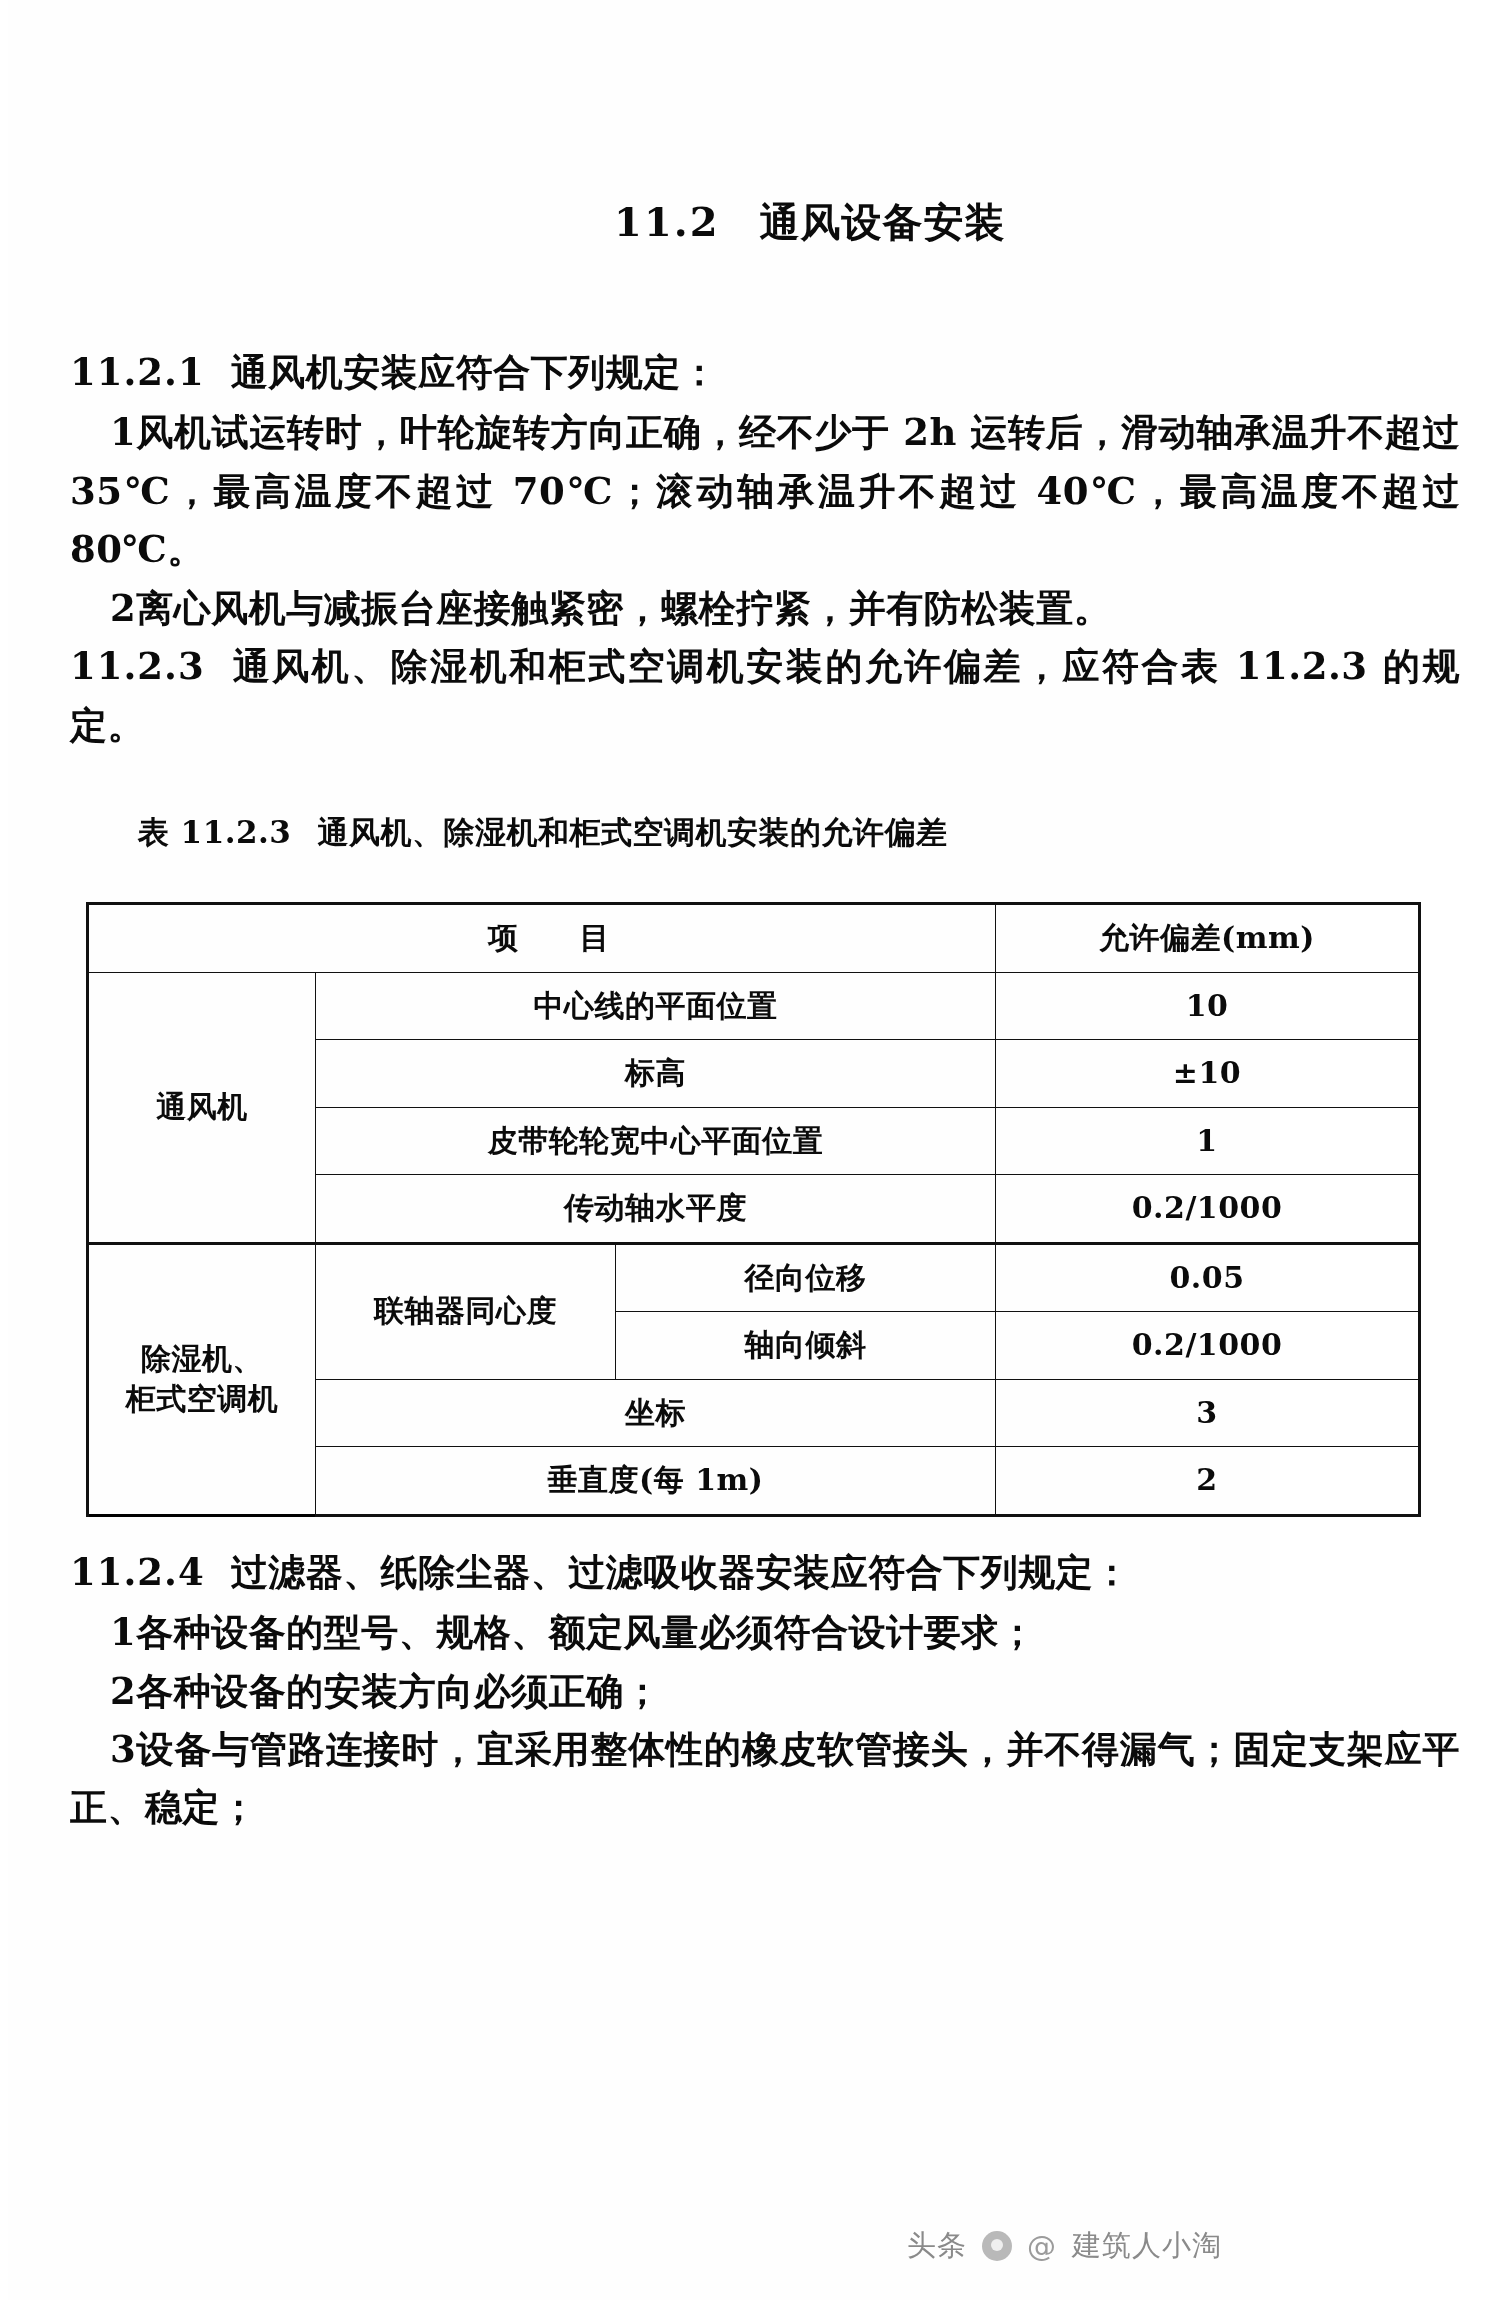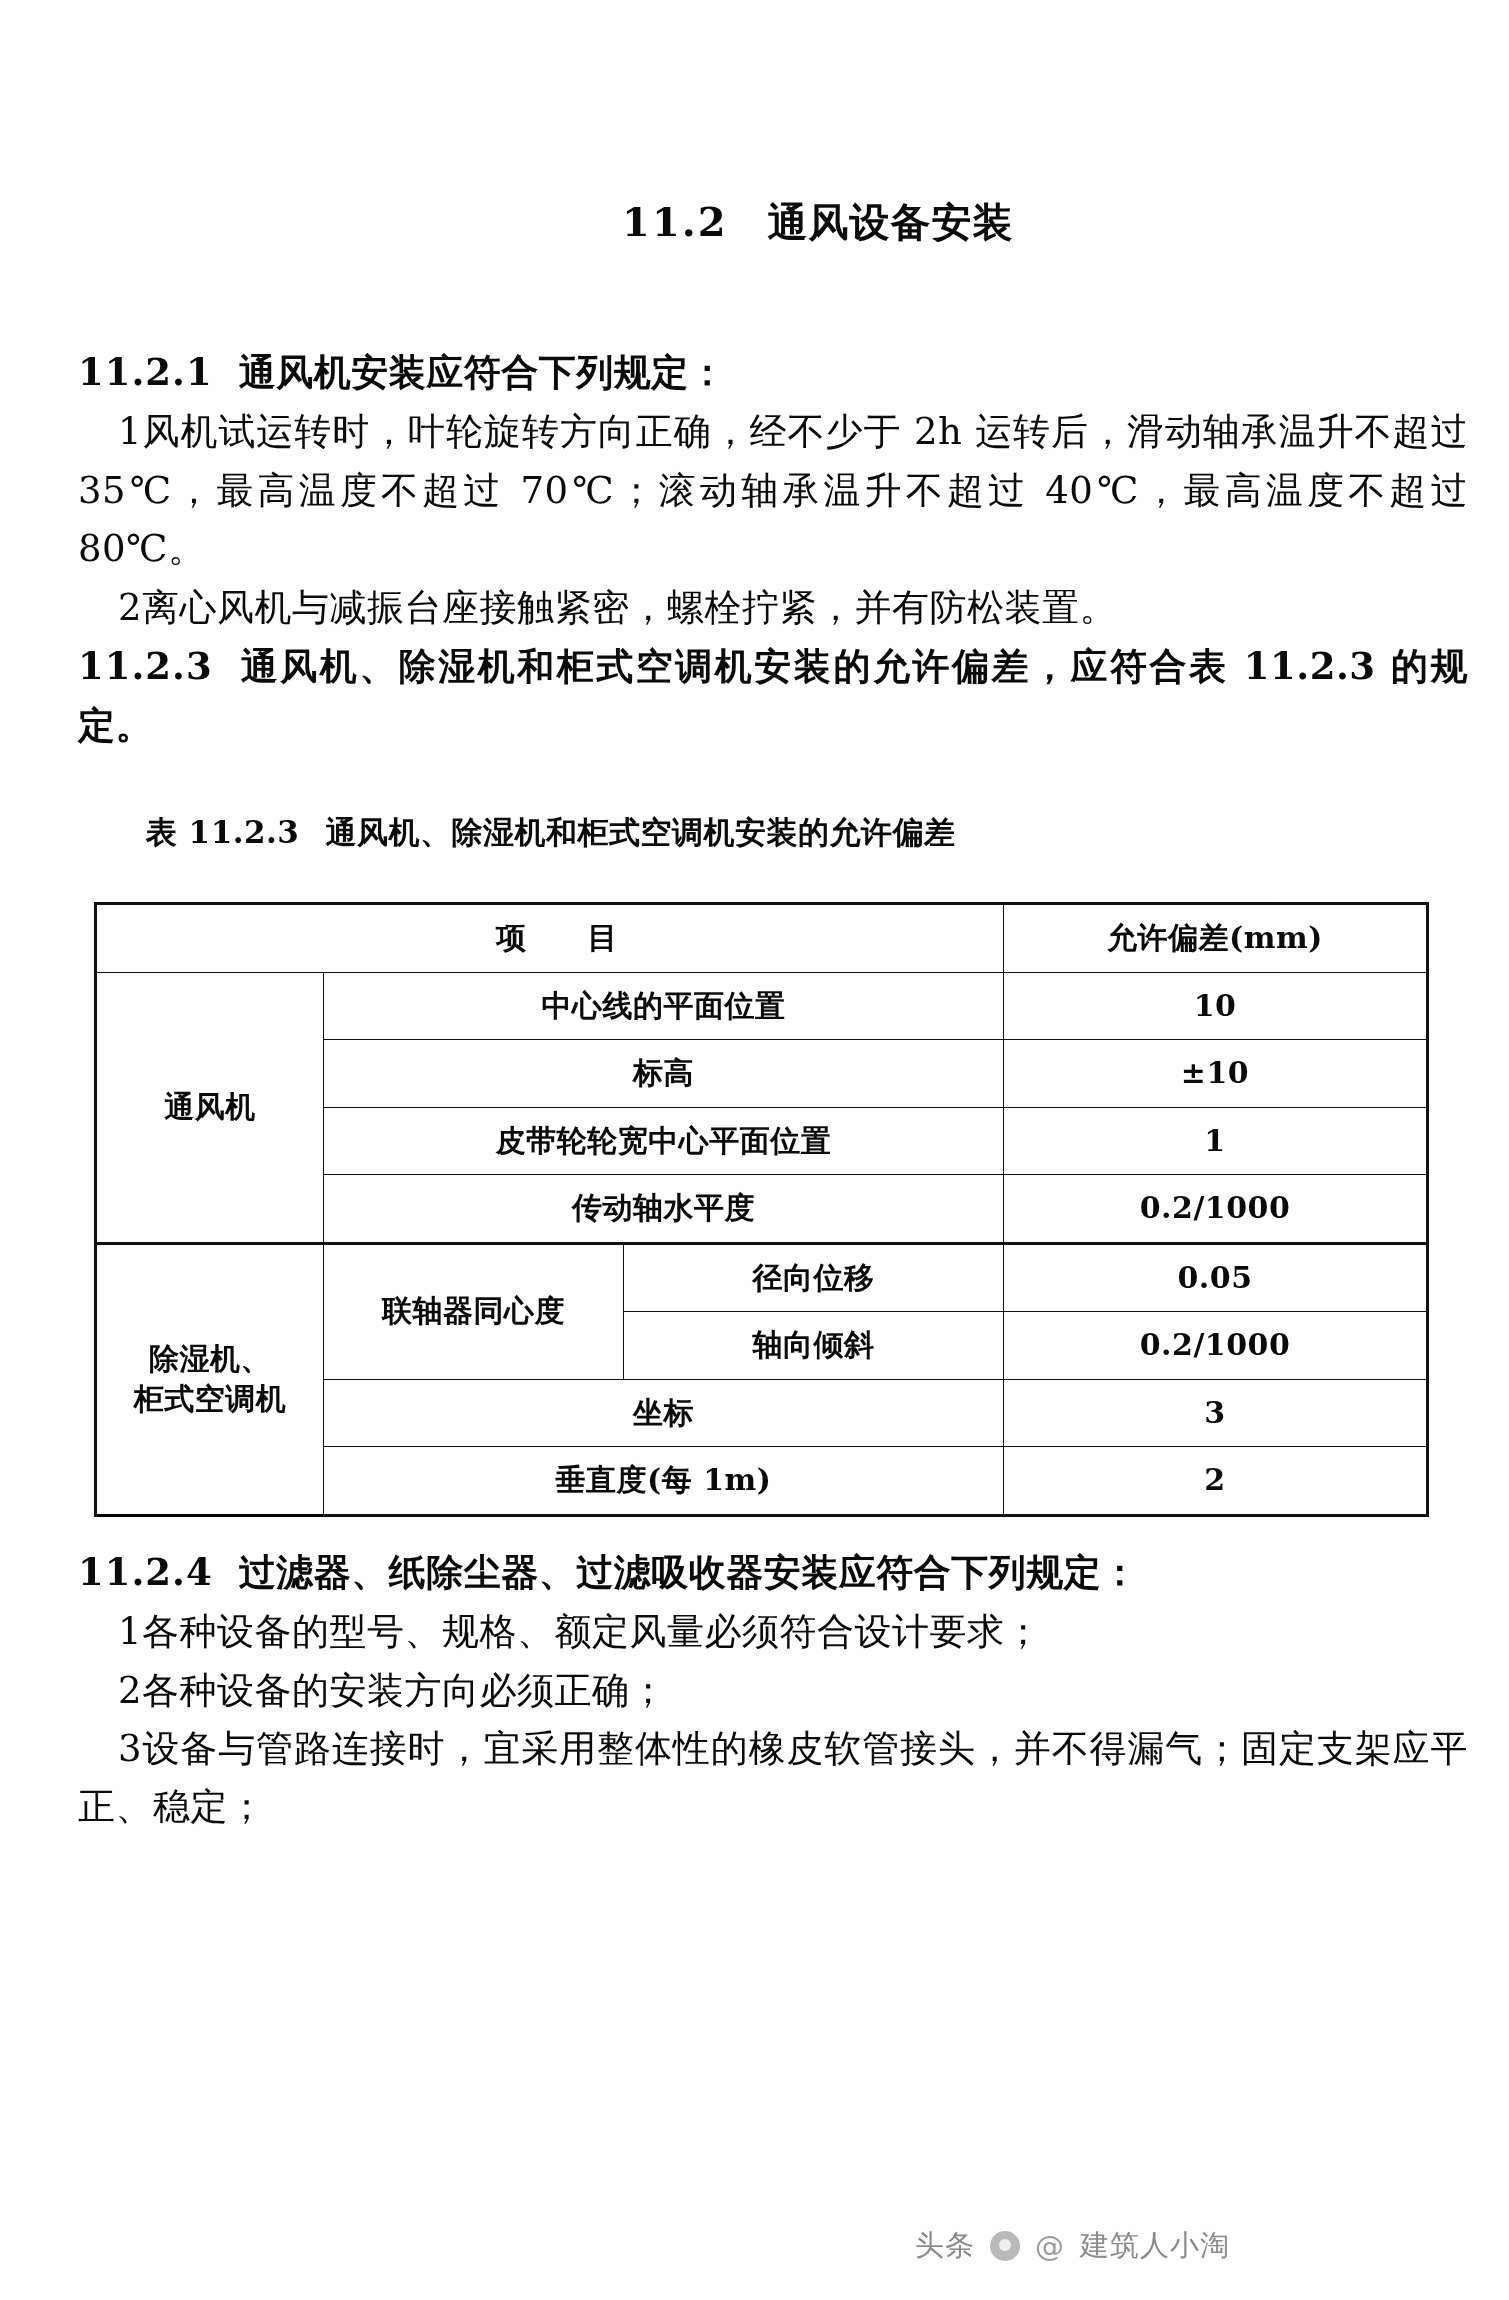--- a/index.html
+++ b/index.html
@@ -10,21 +10,21 @@
   body {
     width: 1509px;
     height: 2300px;
     position: relative;
     font-family: "DejaVu Serif", "Liberation Serif", serif;
     color: #0b0b0b;
     overflow: hidden;
   }
   .page {
     position: absolute;
-    left: 16px; top: 0;
+    left: 8px; top: 0;
     width: 1262px;
     height: 2300px;
     background: #fefefe;
   }
   .content {
     position: absolute;
     left: 62px;
     top: 0;
     width: 1390px;
   }
@@ -51,21 +51,21 @@
     text-justify: inter-ideograph;
     margin: 0 0 2px 0;
   }
   .para .lbl {
     font-family: "DejaVu Serif", "Liberation Serif", serif;
     letter-spacing: 1px;
   }
   .para .gap { display: inline-block; width: 26px; }
   .item-line {
     font-size: 37px;
-    font-weight: normal;
+    font-weight: bold;
     line-height: 1.58;
     letter-spacing: 0.5px;
     text-align: justify;
     text-justify: inter-ideograph;
     margin: 0;
   }
   .indent2 { padding-left: 86px; text-indent: -86px; }
 
   
   .tbl-caption {

